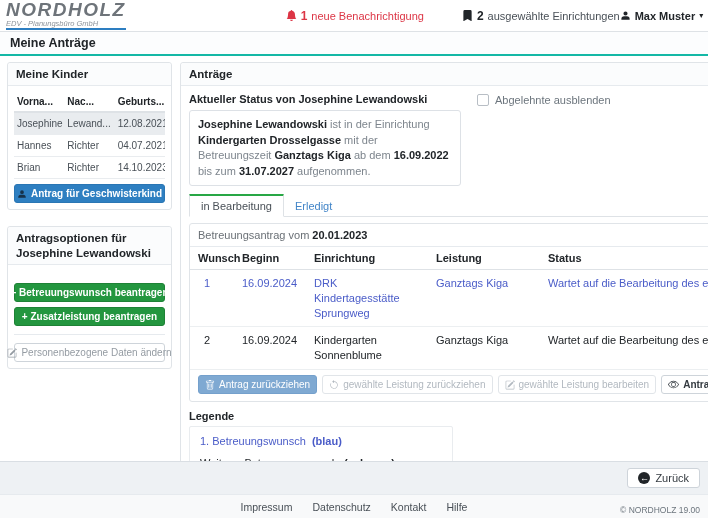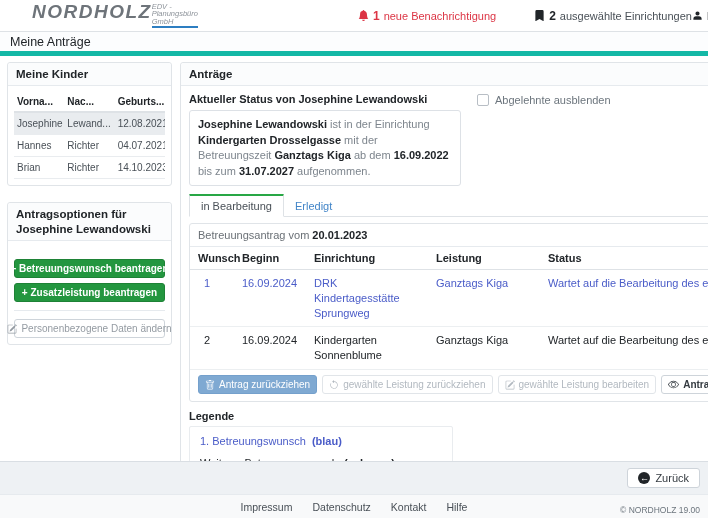--- a/index.html
+++ b/index.html
@@ -2,34 +2,34 @@
 <html lang="de"><head>
 <meta charset="utf-8">
 <style>
   * { margin:0; padding:0; box-sizing:border-box; }
   html,body { width:708px; height:519px; overflow:hidden; background:#fff;
     font-family:"Liberation Sans","DejaVu Sans",sans-serif; font-size:11px; color:#212529; }
 
   
   .navbar { height:32px; display:flex; align-items:center; background:#fff;
     border-bottom:1px solid #dee2e6; padding:0 8px 0 6px; }
-  .brand { display:flex; flex-direction:row; line-height:1; margin-top:-1px;margin-left:26px; }
+  .brand { display:flex; flex-direction:column; line-height:1; margin-top:-1px; }
   .brand-title { font-size:19px; font-weight:bold; font-style:italic; letter-spacing:1.5px; color:#6e747a; }
   .brand-sub { font-size:7.5px; font-style:italic; color:#8d939a; border-bottom:2px solid #2d7ec1; padding-bottom:1px; margin-top:1px; }
   .nav-group { display:flex; align-items:center; gap:4px; white-space:nowrap; }
   .nav-notif { margin-left:160px; color:#dc3545; }
   .nav-notif b { font-size:12px; }
   .nav-fac { margin-left:38px; color:#495057; }
   .nav-fac b { color:#212529; font-size:12px; }
   .nav-user { margin-left:auto; font-weight:bold; color:#212529; }
   .caret { font-size:8px; color:#212529; }
 
   
-  .page-title-bar { height:24px; background:#fcfdfe; border-bottom:5px solid #14b8a6;
-    display:flex; align-items:center; padding:0 10px; font-weight:normal; font-size:12.5px; }
+  .page-title-bar { height:24px; background:#fcfdfe; border-bottom:2px solid #14b8a6;
+    display:flex; align-items:center; padding:0 10px; font-weight:bold; font-size:12.5px; }
 
   
   .content { height:406px; background:#fff; border-bottom:1px solid #d9dee3;
     padding:6px 7px; display:flex; gap:8px; overflow:hidden; }
   .card { background:#fff; border:1px solid #e0e4e8; border-radius:3px; }
   .card-header { background:#fbfcfd; border-bottom:1px solid #e6eaee; padding:4px 8px;
     font-weight:bold; font-size:11.5px; border-radius:3px 3px 0 0; line-height:1.25; }
   .card-body { padding:6px; }
 
   
@@ -171,20 +171,28 @@
               <td>Richter</td>
               <td>04.07.2021</td>
             </tr>
             <tr>
               <td>Brian</td>
               <td>Richter</td>
               <td>14.10.2023</td>
             </tr>
           </tbody>
         </table>
+        <div class="btn btn-primary btn-block">
+          <span class="icon">
+            <svg width="10" height="10" viewBox="0 0 16 16" fill="#16324a">
+                <path d="M8 8a3 3 0 1 0 0-6 3 3 0 0 0 0 6zm2 1H6a4 4 0 0 0-4 4v1h12v-1a4 4 0 0 0-4-4z"></path>
+              </svg>
+          </span>
+          <span>Antrag für Geschwisterkind</span>
+        </div>
       </div>
     </div>
 
     <div class="card">
       <div class="card-header">Antragsoptionen für Josephine Lewandowski</div>
       <div class="card-body">
         <div class="btn btn-success btn-block" style="margin-top:12px">+ Betreuungswunsch beantragen</div>
         <div class="btn btn-success btn-block">+ Zusatzleistung beantragen</div>
         <hr class="opts-divider">
         <div class="btn btn-outline-muted btn-block" style="margin-top:8px">

